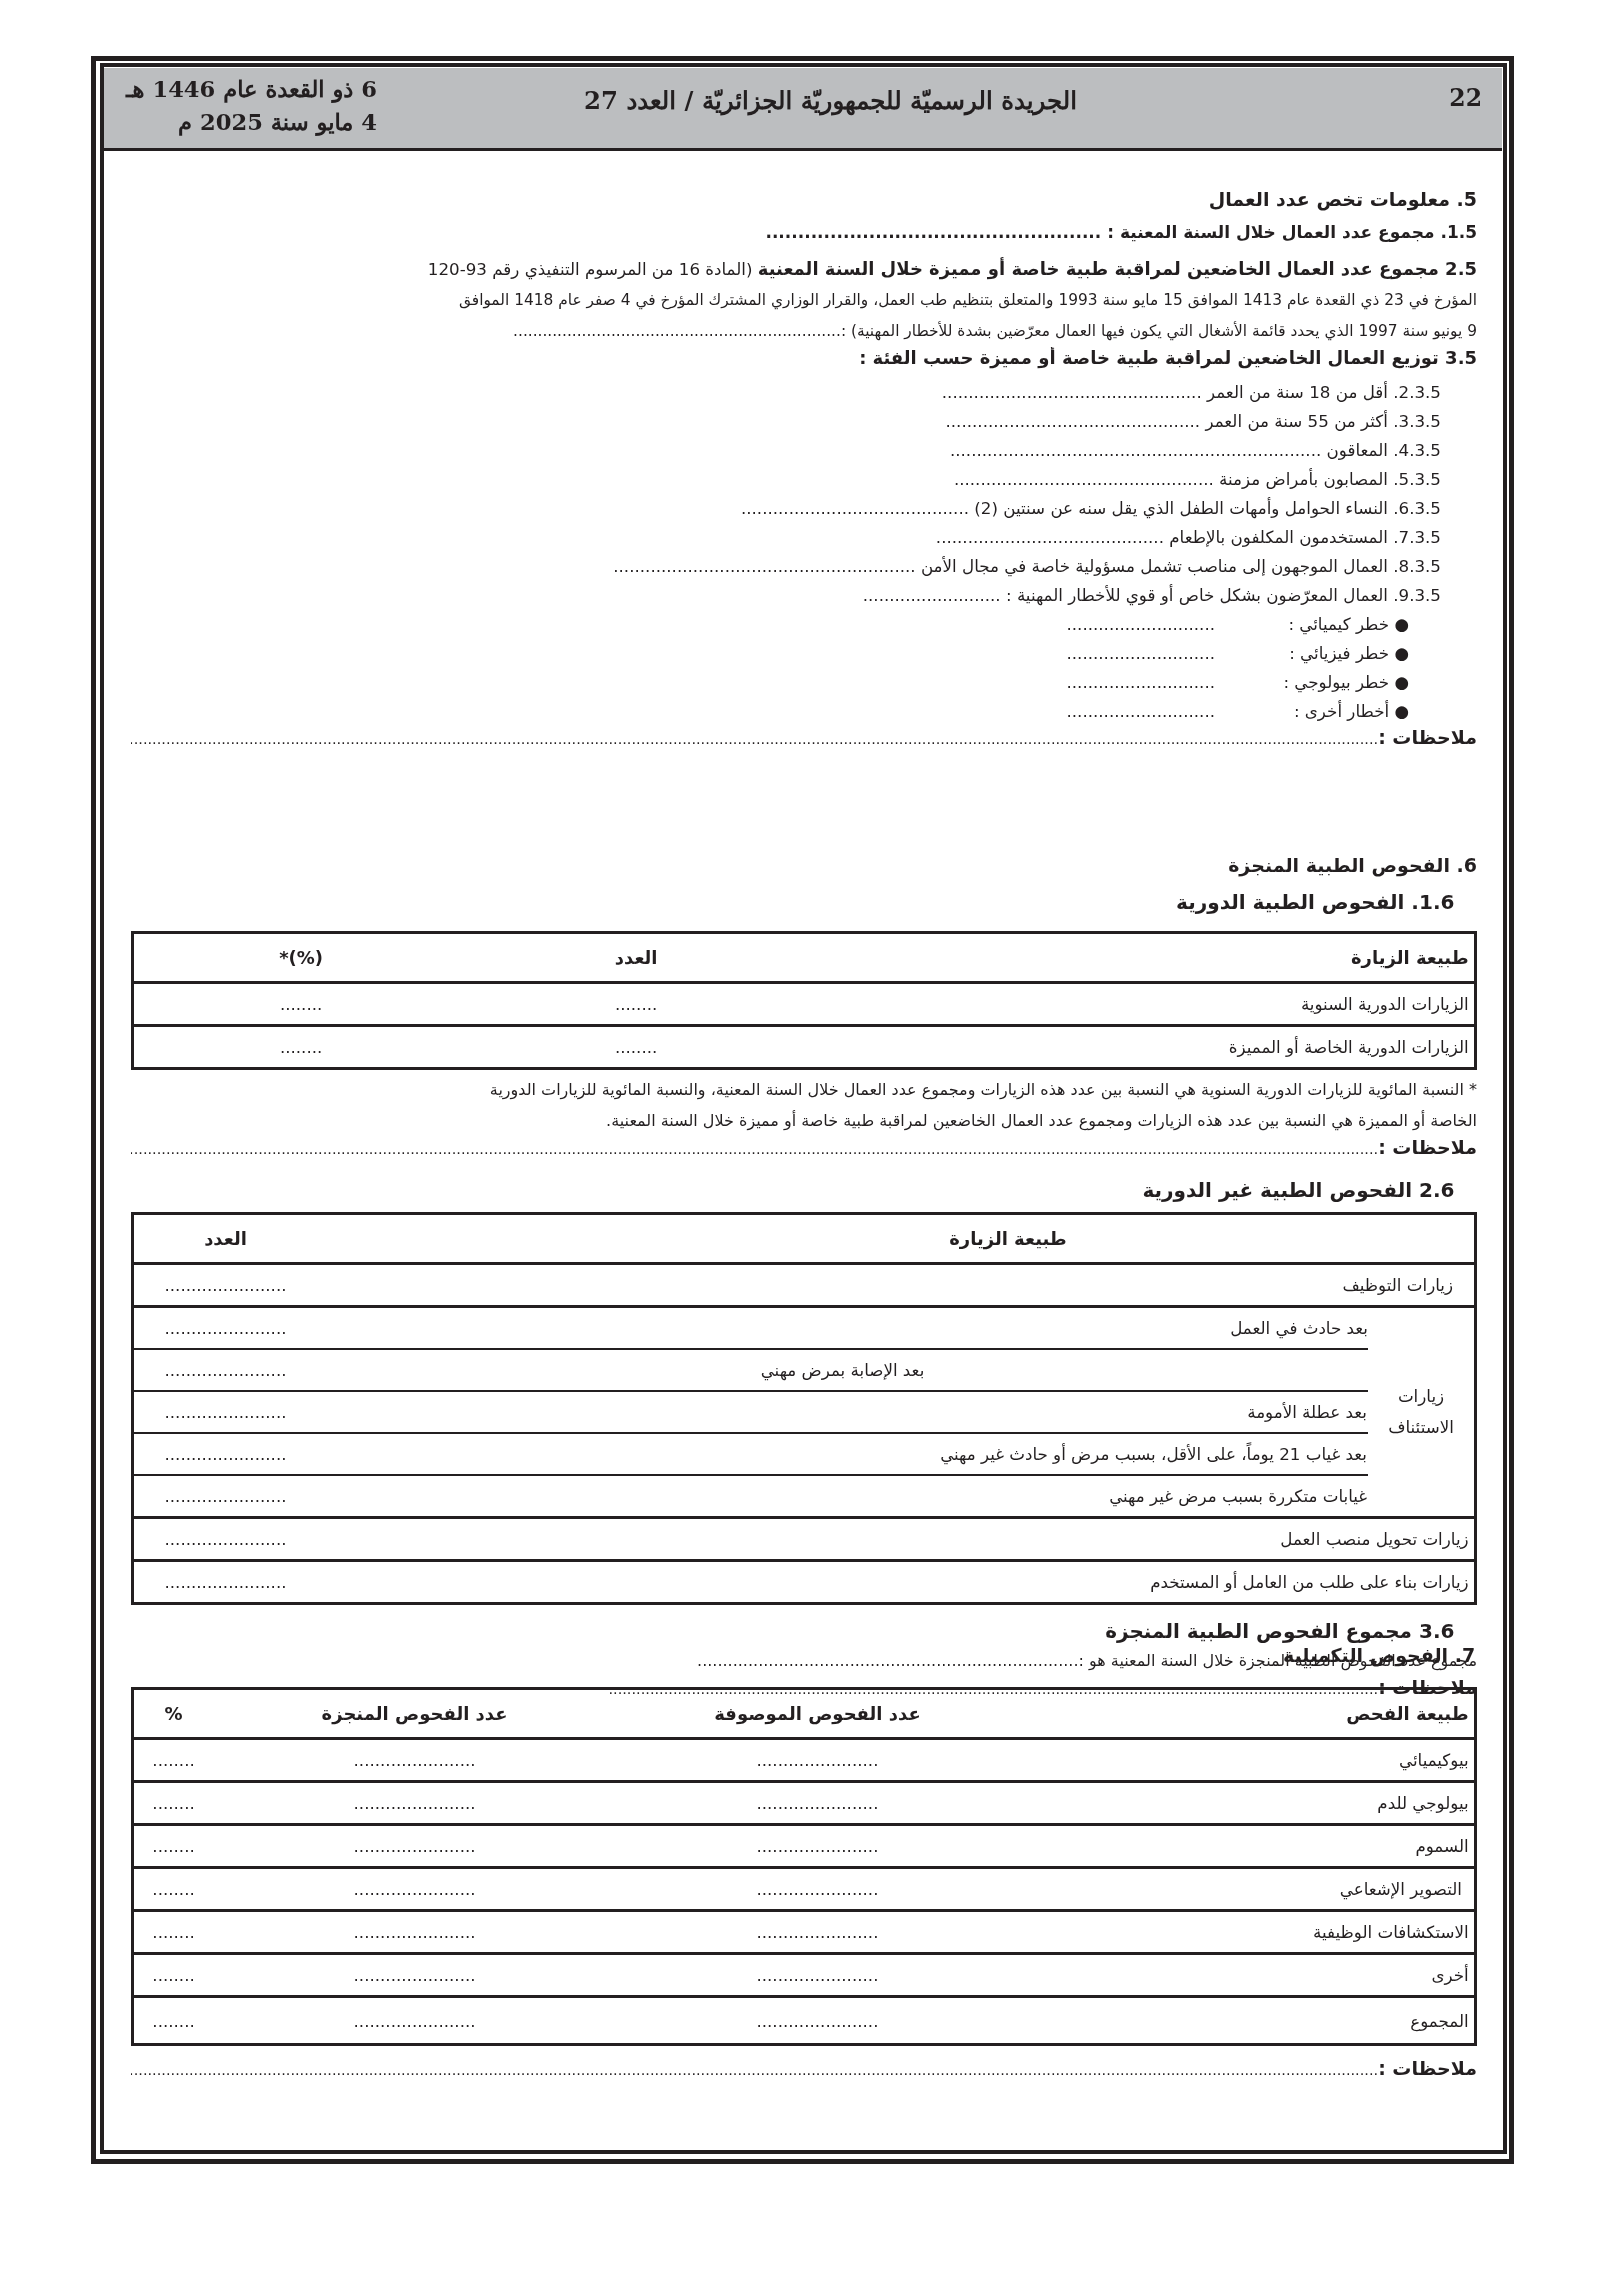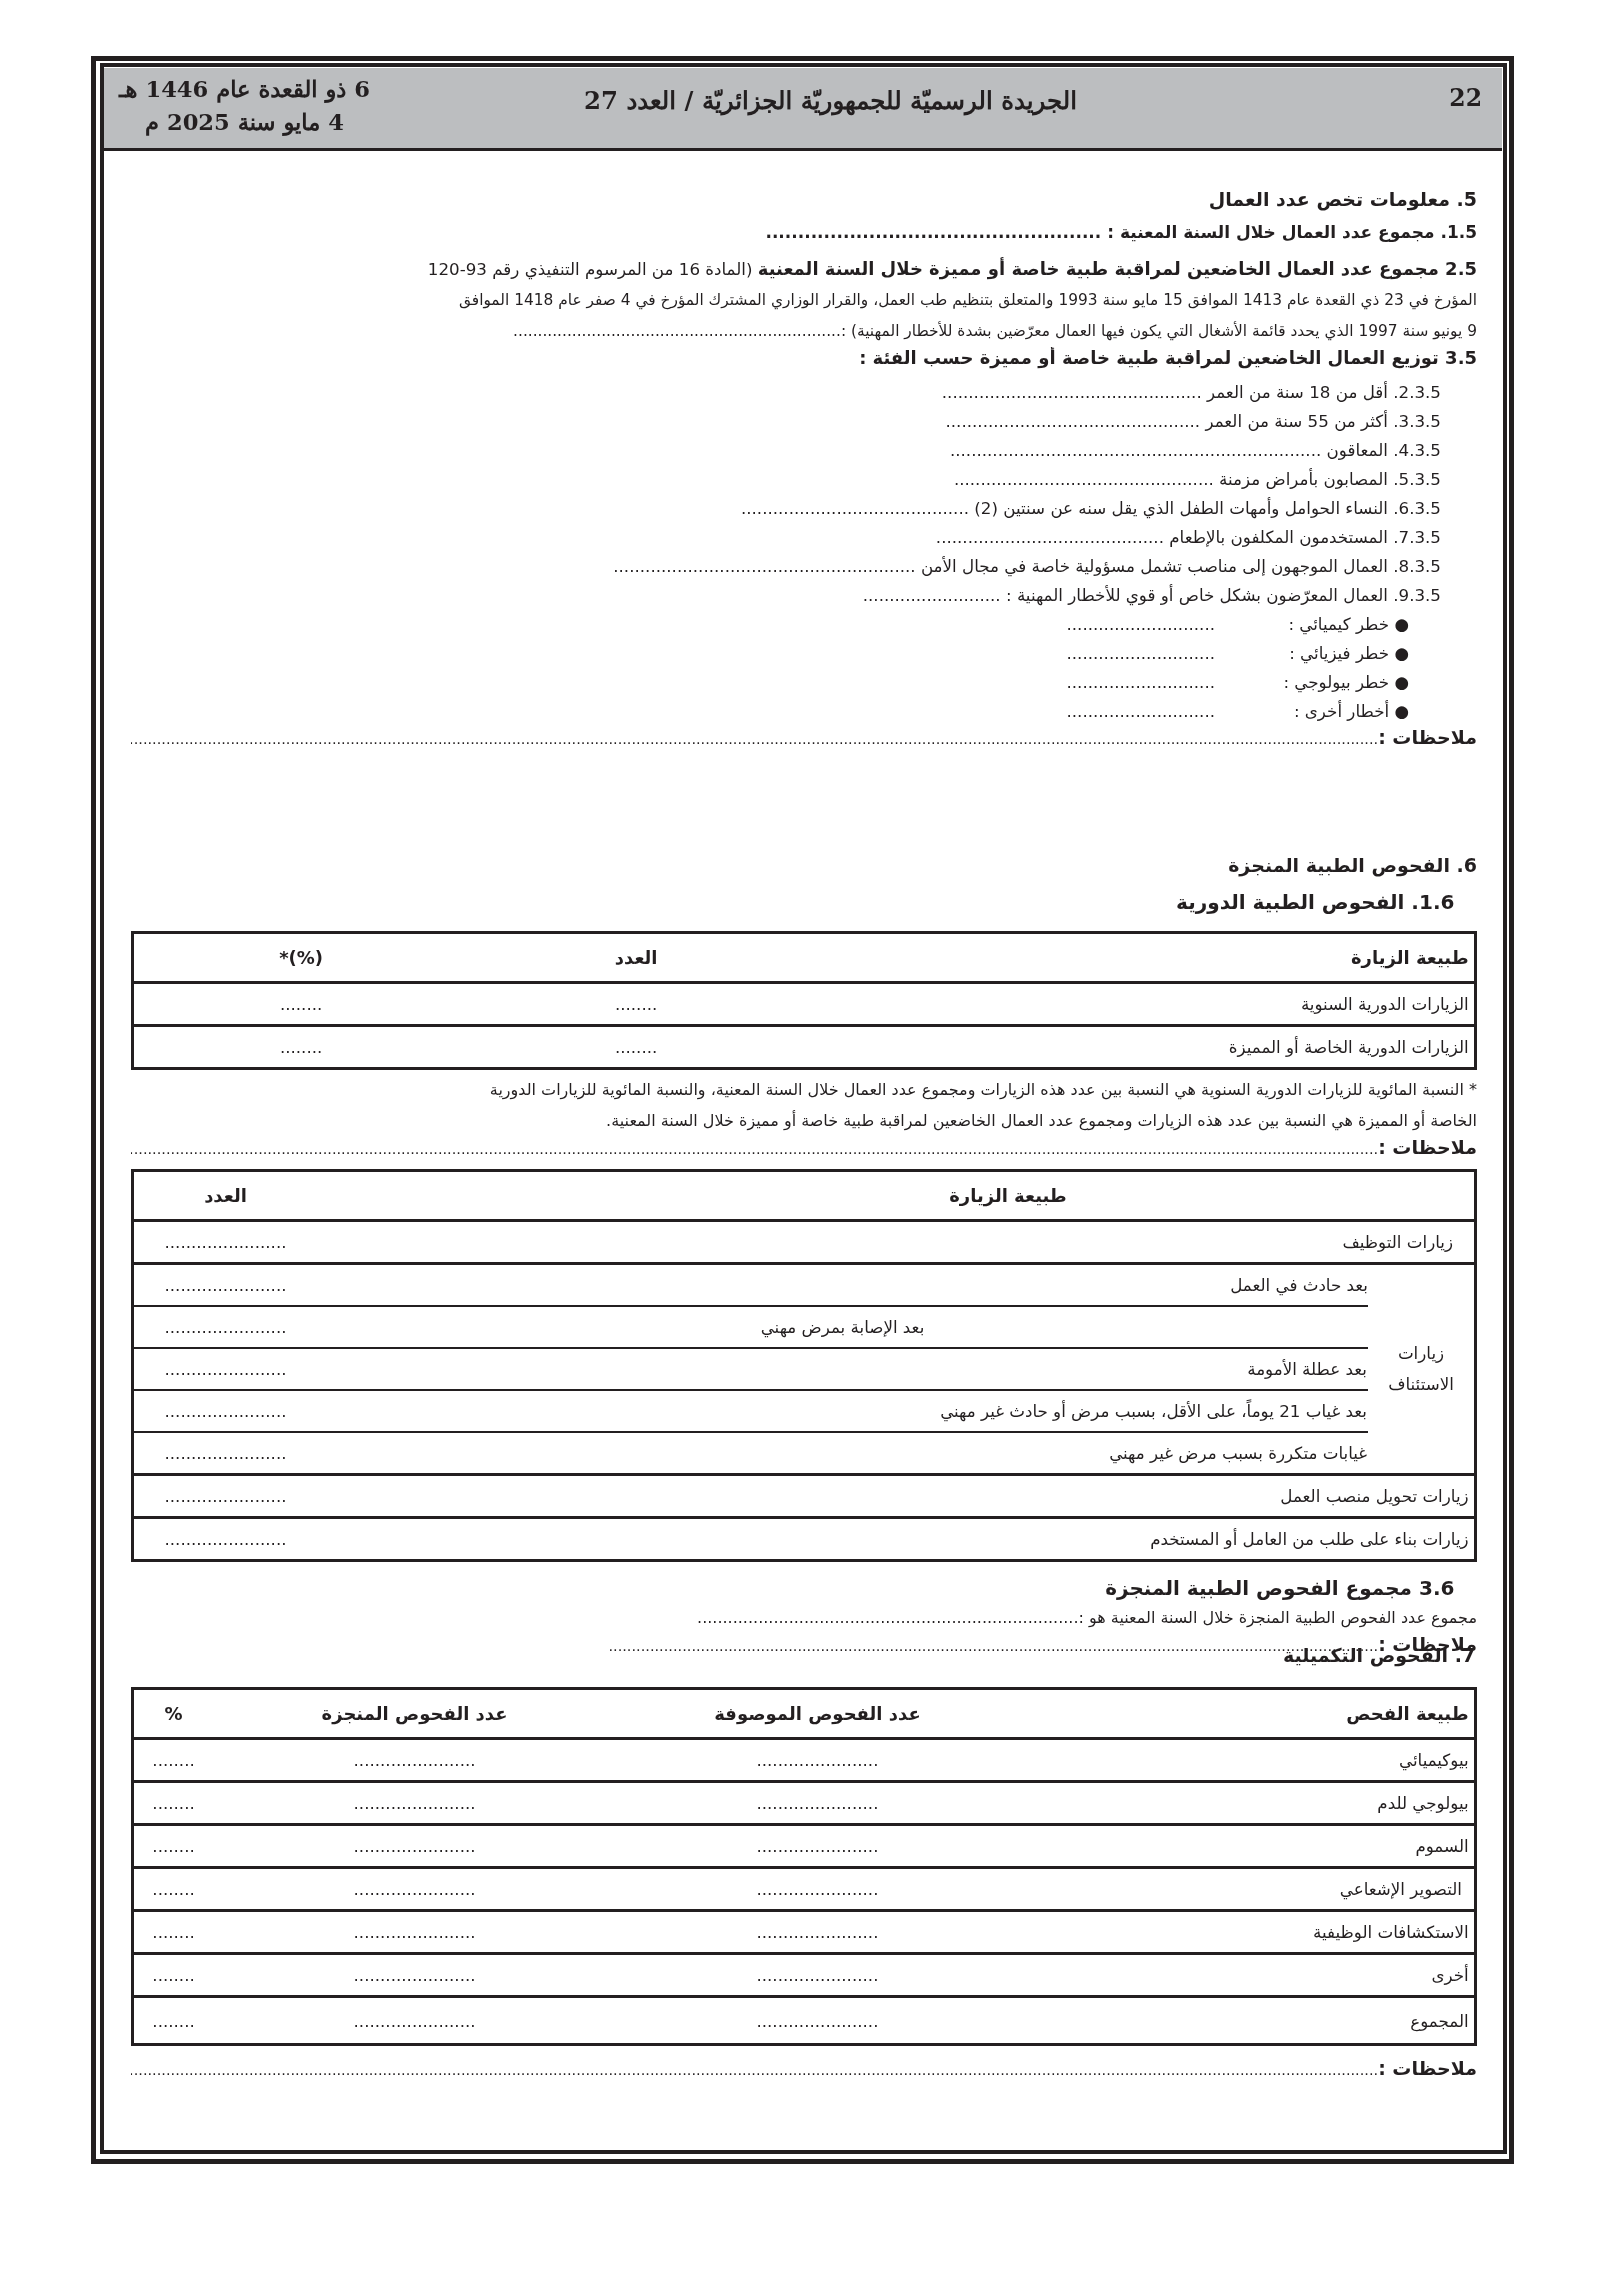--- a/index.html
+++ b/index.html
@@ -2,21 +2,21 @@
 <html style="font-size:14.5px"><head>
 <meta charset="utf-8">
 <style>
   html, body { margin:0; padding:0; background:#ffffff; }
   body { width:1615px; height:2285px; position:relative; font-family:"DejaVu Sans", sans-serif; color:#231f20; }
   .frame-outer { position:absolute; left:91px; top:56px; width:1423px; height:2108px; border:5.4px solid #231f20; box-sizing:border-box; }
   .frame-inner { position:absolute; left:100px; top:63px; width:1407px; height:2091px; border:4.5px solid #231f20; box-sizing:border-box; }
   .header { position:absolute; left:104px; top:68px; width:1398px; height:83px; background:#bcbec0; border-bottom:3.6px solid #231f20; box-sizing:border-box; direction:rtl; }
   .header .page-num { position:absolute; right:20px; top:16.3px; font-family:"DejaVu Serif", serif; font-weight:bold; font-size:23.5px; }
   .header .title { position:absolute; right:425px; top:18px; font-family:"DejaVu Serif", serif; font-weight:bold; font-size:24.4px; }
-  .header .date { position:absolute; left:15px; top:5.4px; font-family:"DejaVu Serif", serif; font-weight:bold; font-size:22.6px; line-height:33px; text-align:center; }
+  .header .date { position:absolute; left:22px; top:5.4px; font-family:"DejaVu Serif", serif; font-weight:bold; font-size:22.6px; line-height:33px; text-align:right; }
 
   .content { position:absolute; left:131px; top:181px; width:1346px; direction:rtl; text-align:right; font-size:17px; }
   .h-sec { font-weight:bold; font-size:19px; }
   .h-sub { font-weight:bold; font-size:18px; }
   .line { white-space:nowrap; overflow:hidden; }
   .dots { letter-spacing:0; }
   .para { font-size:16.7px; line-height:31px; text-align:justify; }
   .para b { font-size:18px; }
   .items { padding-right:36px; }
   .items .line { height:29px; line-height:29px; font-size:16.7px; }
@@ -108,20 +108,21 @@
   </tbody>
     </table>
 
   <div style="font-size:16px;line-height:31px;margin-top:3.6px;">
     <div class="line">* النسبة المائوية للزيارات الدورية السنوية هي النسبة بين عدد هذه الزيارات ومجموع عدد العمال خلال السنة المعنية، والنسبة المائوية للزيارات الدورية</div>
     <div class="line">الخاصة أو المميزة هي النسبة بين عدد هذه الزيارات ومجموع عدد العمال الخاضعين لمراقبة طبية خاصة أو مميزة خلال السنة المعنية.</div>
   </div>
   <div class="remarks" style="height:33px;">
     <span>ملاحظات :</span><span class="dots">...................................................................................................................................................................................................................................................................................</span>
   </div>
+  <div class="h-sec" style="height:43px;line-height:43px;padding-right:22.6px;font-size:20px;">2.6  الفحوص الطبية غير الدورية</div>
 
   <table class="t">
     <tbody>
         <tr>
       <th colspan="2" style="text-align:center;padding-left:226px;">طبيعة الزيارة</th>
       <th style="text-align:center;width:181px;">العدد</th>
     </tr>
     <tr>
       <td colspan="2" style="padding-right:21px;">زيارات التوظيف</td>
       <td style="text-align:center;">.......................</td>

